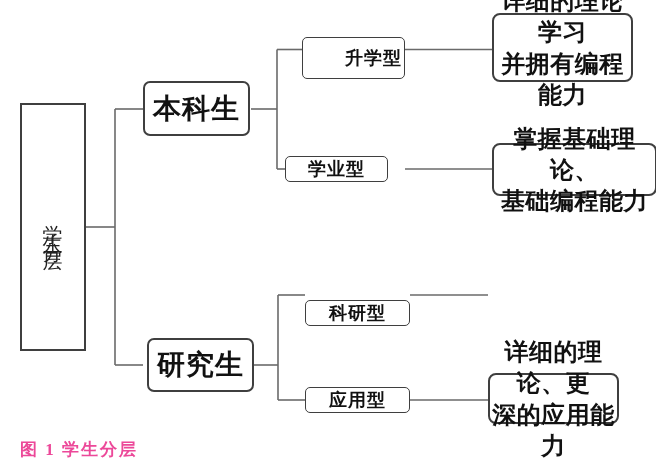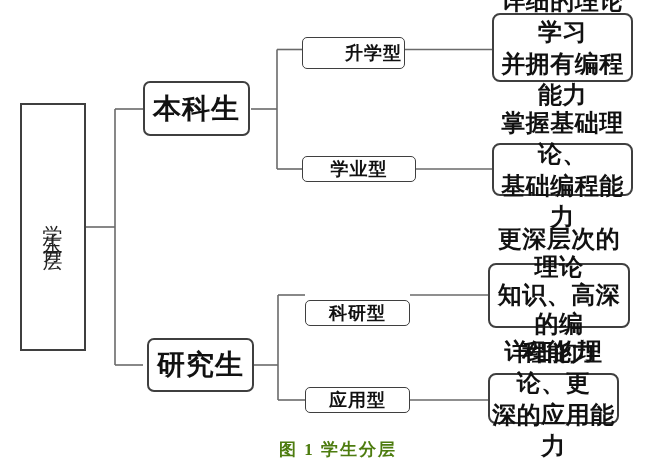--- a/index.html
+++ b/index.html
@@ -50,25 +50,24 @@
   .l2-box { border-radius: 5px; border-width: 1.5px; }
   .l2-label { font-size: 18px; font-weight: 700; letter-spacing: 1px; }
   .l3-box { border-radius: 8px; }
   .l3-text { font-size: 24px; font-weight: 700; line-height: 1.3; letter-spacing: 0.5px; }
   .l3-text span { display: block; }
   .caption {
     position: absolute;
     left: 20px;
     right: 0;
     top: 438px;
-    text-align: center;
     font-family: "Liberation Serif", "DejaVu Serif", serif;
     font-weight: 700;
     font-size: 17px;
-    color: #4d7c0f;
+    color: #ec4899;
     letter-spacing: 2px;
   }
 </style>
 </head>
 <body>
 
 <div class="stage">
 
   <svg class="connectors" viewBox="0 0 656 469" aria-hidden="true">
     <path d="M86,227 H115"></path>
@@ -94,57 +93,50 @@
   </div>
 
   <div class="box l1-box" style="left:143px; top:81px; width:107px; height:55px;">
     <span class="l1-label">本科生</span>
   </div>
 
   <div class="box l1-box" style="left:147px; top:338px; width:107px; height:54px;">
     <span class="l1-label">研究生</span>
   </div>
 
-  <div class="box l2-box" style="left:302px; top:37px; width:103px; height:32px;padding-left:40px;">
+  <div class="box l2-box" style="left:302px; top:37px; width:103px; height:42px;padding-left:40px;">
     <span class="l2-label">升学型</span>
   </div>
 
-  <div class="box l2-box" style="left:302px; top:156px; width:114px; height:26px;">
+  <div class="box l2-box" style="left:285px; top:156px; width:103px; height:26px;">
     <span class="l2-label">学业型</span>
   </div>
 
   <div class="box l2-box" style="left:305px; top:300px; width:105px; height:26px;">
     <span class="l2-label">科研型</span>
   </div>
 
   <div class="box l2-box" style="left:305px; top:387px; width:105px; height:26px;">
     <span class="l2-label">应用型</span>
   </div>
 
   <div class="box l3-box" style="left:492px; top:13px; width:141px; height:69px;">
     <div class="l3-text">
       <span>详细的理论学习</span>
       <span>并拥有编程能力</span>
     </div>
   </div>
 
-  <div class="box l3-box" style="left:492px; top:143px; width:141px; height:53px;justify-content:flex-end;">
+  <div class="box l3-box" style="left:492px; top:143px; width:165px; height:53px;justify-content:flex-end;">
     <div class="l3-text">
       <span>掌握基础理论、</span>
       <span>基础编程能力</span>
     </div>
   </div>
 
-  <div class="box l3-box" style="left:488px; top:263px; width:142px; height:65px;">
-    <div class="l3-text" style="line-height:1.18;">
-      <span>更深层次的理论</span>
-      <span>知识、高深的编</span>
-      <span>程能力</span>
-    </div>
-  </div>
 
   <div class="box l3-box" style="left:488px; top:373px; width:131px; height:51px;">
     <div class="l3-text">
       <span>详细的理论、更</span>
       <span>深的应用能力</span>
     </div>
   </div>
 
   <div class="caption">图 1 学生分层</div>
 

